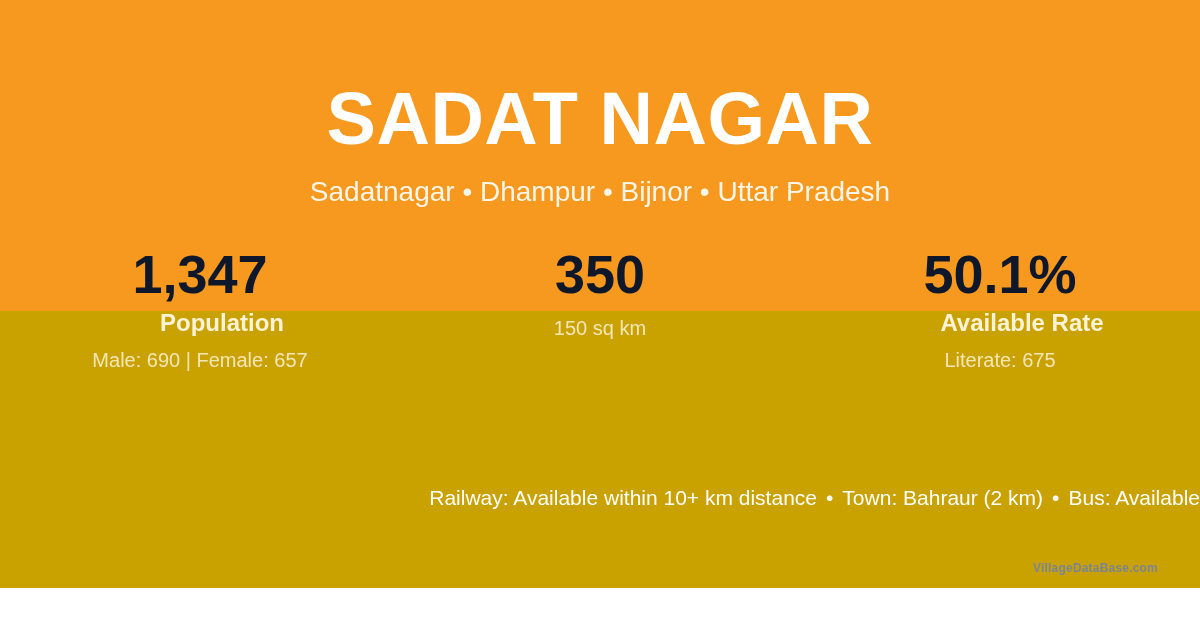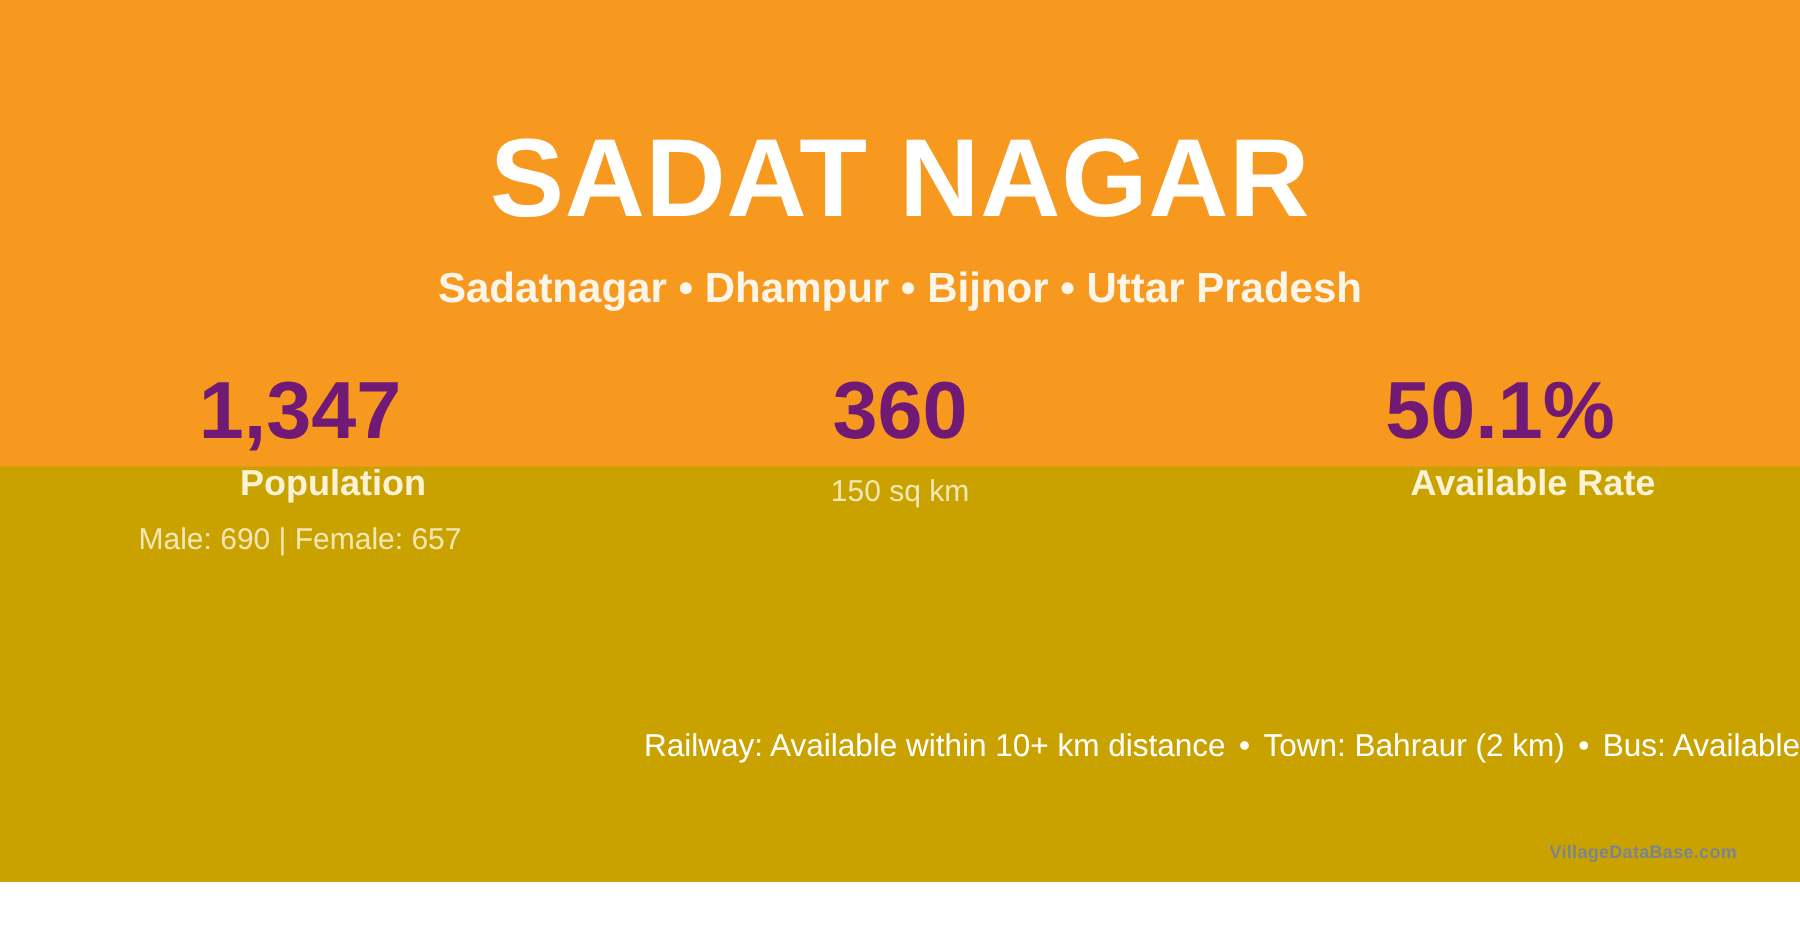--- a/index.html
+++ b/index.html
@@ -39,21 +39,21 @@
     font-weight:bold;
     color:#ffffff;
     letter-spacing:0.5px;
     line-height:1.0;
     white-space:nowrap;
   }
 
   .subtitle {
     margin-top:22px;
     font-size:28px;
-    font-weight:bold;
+    font-weight:normal;
     color:#fdf6e8;
     line-height:1.0;
     white-space:nowrap;
   }
 
   
   .stats {
     position:absolute;
     top:246px; left:0;
     width:1200px;
@@ -61,21 +61,21 @@
   }
 
   .stat {
     flex:1 1 0;
     text-align:center;
   }
 
   .stat-value {
     font-size:54px;
     font-weight:bold;
-    color:#701a75;
+    color:#0f172a;
     line-height:1.05;
     white-space:nowrap;
   }
 
   .stat-label {
     margin-top:8px;
     font-size:24px;
     font-weight:bold;
     color:#fcf3d7;
     line-height:1.0;
@@ -136,27 +136,28 @@
 
   <div class="stats">
 
     <div class="stat">
       <div class="stat-value">1,347</div>
       <div class="stat-label">Population</div>
       <div class="stat-sub">Male: 690 | Female: 657</div>
     </div>
 
     <div class="stat">
-      <div class="stat-value">360</div>
+      <div class="stat-value">350</div>
       <div class="stat-sub">150 sq km</div>
     </div>
 
     <div class="stat">
       <div class="stat-value">50.1%</div>
       <div class="stat-label">Available Rate</div>
+      <div class="stat-sub">Literate: 675</div>
     </div>
 
   </div>
 
   <div class="info-line">
     <span>Railway: Available within 10+ km distance</span><span class="sep">•</span><span>Town: Bahraur (2 km)</span><span class="sep">•</span><span>Bus: Available</span>
   </div>
 
   <div class="footer">VillageDataBase.com</div>
 

